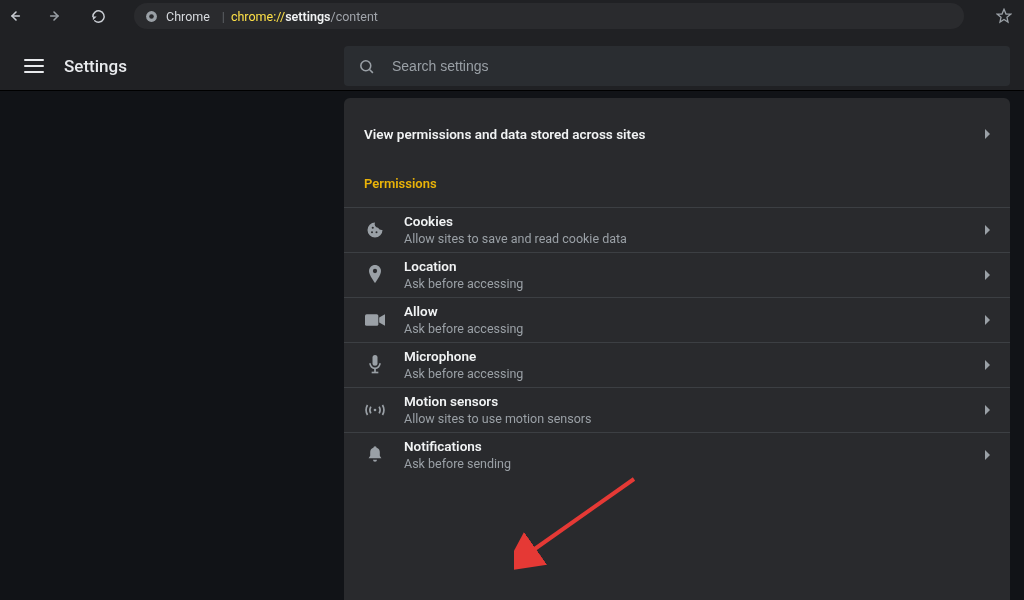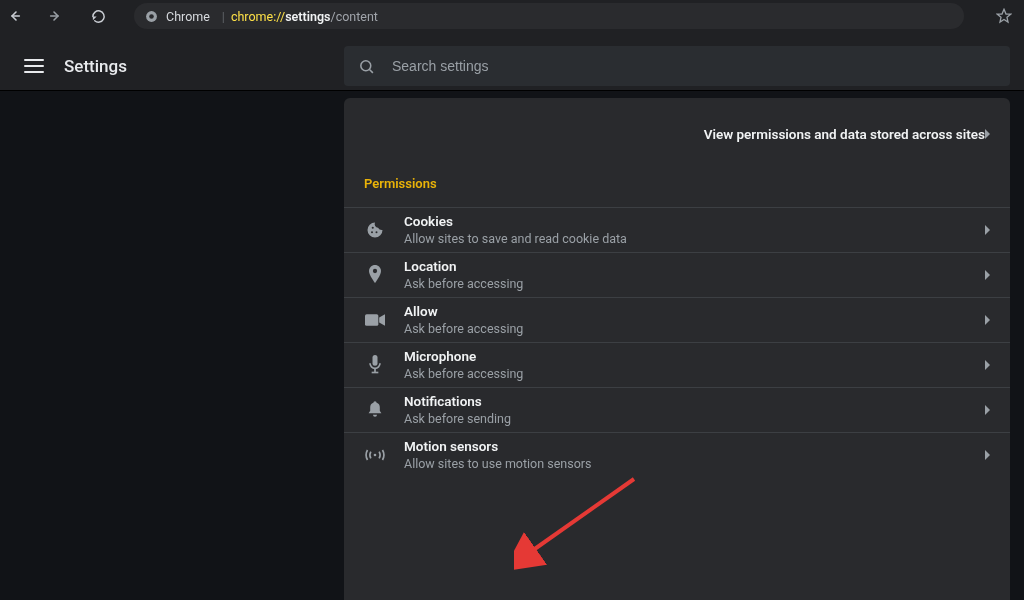--- a/index.html
+++ b/index.html
@@ -109,21 +109,20 @@
     background:#292a2d;
     border-radius:6px 6px 0 0;
     min-height:100%;
     padding-top:14px;
     box-sizing:border-box;
   }
   
   .linkrow{
     display:flex;align-items:center;
     padding:14px 20px 28px 20px;
-    text-align:right;
   }
   .linkrow .label{
     flex:1;font-size:13.5px;font-weight:600;color:#f1f3f4;
   }
   .caret{
     width:0;height:0;border-top:5px solid transparent;border-bottom:5px solid transparent;border-left:5px solid #9aa0a6;
   }
   .section-title{
     font-size:13px;font-weight:600;color:#eab308;padding:6px 20px 16px 20px;
   }
@@ -276,45 +275,45 @@
         </div>
         <div class="perm-text">
           <div class="perm-title">Microphone</div>
           <div class="perm-sub">Ask before accessing</div>
         </div>
         <div class="caret"></div>
       </div>
 
       <div class="perm-row">
         <div class="perm-icon">
-          <svg width="16" height="18" viewBox="0 0 20 22" fill="currentColor">
-              <path d="M10 0a2 2 0 0 0-2 2 6 6 0 0 0-4 6v4l-2 3h16l-2-3V8a6 6 0 0 0-4-6 2 2 0 0 0-2-2z"></path>
-              <path d="M7.5 17a2.5 2.5 0 0 0 5 0z"></path>
-            </svg>
-        </div>
-        <div class="perm-text">
-          <div class="perm-title">Notifications</div>
-          <div class="perm-sub">Ask before sending</div>
-        </div>
-        <div class="caret"></div>
-      </div>
-
-      <div class="perm-row">
-        <div class="perm-icon">
           <svg width="20" height="16" viewBox="0 0 24 18" fill="none" stroke="currentColor" stroke-width="2">
               <path d="M3 3a12 12 0 0 0 0 12"></path>
               <path d="M7 5a8 8 0 0 0 0 8"></path>
               <circle cx="12" cy="9" r="1.6" fill="currentColor" stroke="none"></circle>
               <path d="M17 5a8 8 0 0 1 0 8"></path>
               <path d="M21 3a12 12 0 0 1 0 12"></path>
             </svg>
         </div>
         <div class="perm-text">
           <div class="perm-title">Motion sensors</div>
           <div class="perm-sub">Allow sites to use motion sensors</div>
+        </div>
+        <div class="caret"></div>
+      </div>
+
+      <div class="perm-row">
+        <div class="perm-icon">
+          <svg width="16" height="18" viewBox="0 0 20 22" fill="currentColor">
+              <path d="M10 0a2 2 0 0 0-2 2 6 6 0 0 0-4 6v4l-2 3h16l-2-3V8a6 6 0 0 0-4-6 2 2 0 0 0-2-2z"></path>
+              <path d="M7.5 17a2.5 2.5 0 0 0 5 0z"></path>
+            </svg>
+        </div>
+        <div class="perm-text">
+          <div class="perm-title">Notifications</div>
+          <div class="perm-sub">Ask before sending</div>
         </div>
         <div class="caret"></div>
       </div>
 
     </div>
 
     <svg class="red-arrow" style="left:170px; top:380px;" width="130" height="100" viewBox="0 0 130 100">
       <defs>
         <marker id="ah" markerWidth="10" markerHeight="10" refX="2" refY="5" orient="auto">
           <polygon points="0 0, 10 5, 0 10" fill="#e53935"></polygon>

